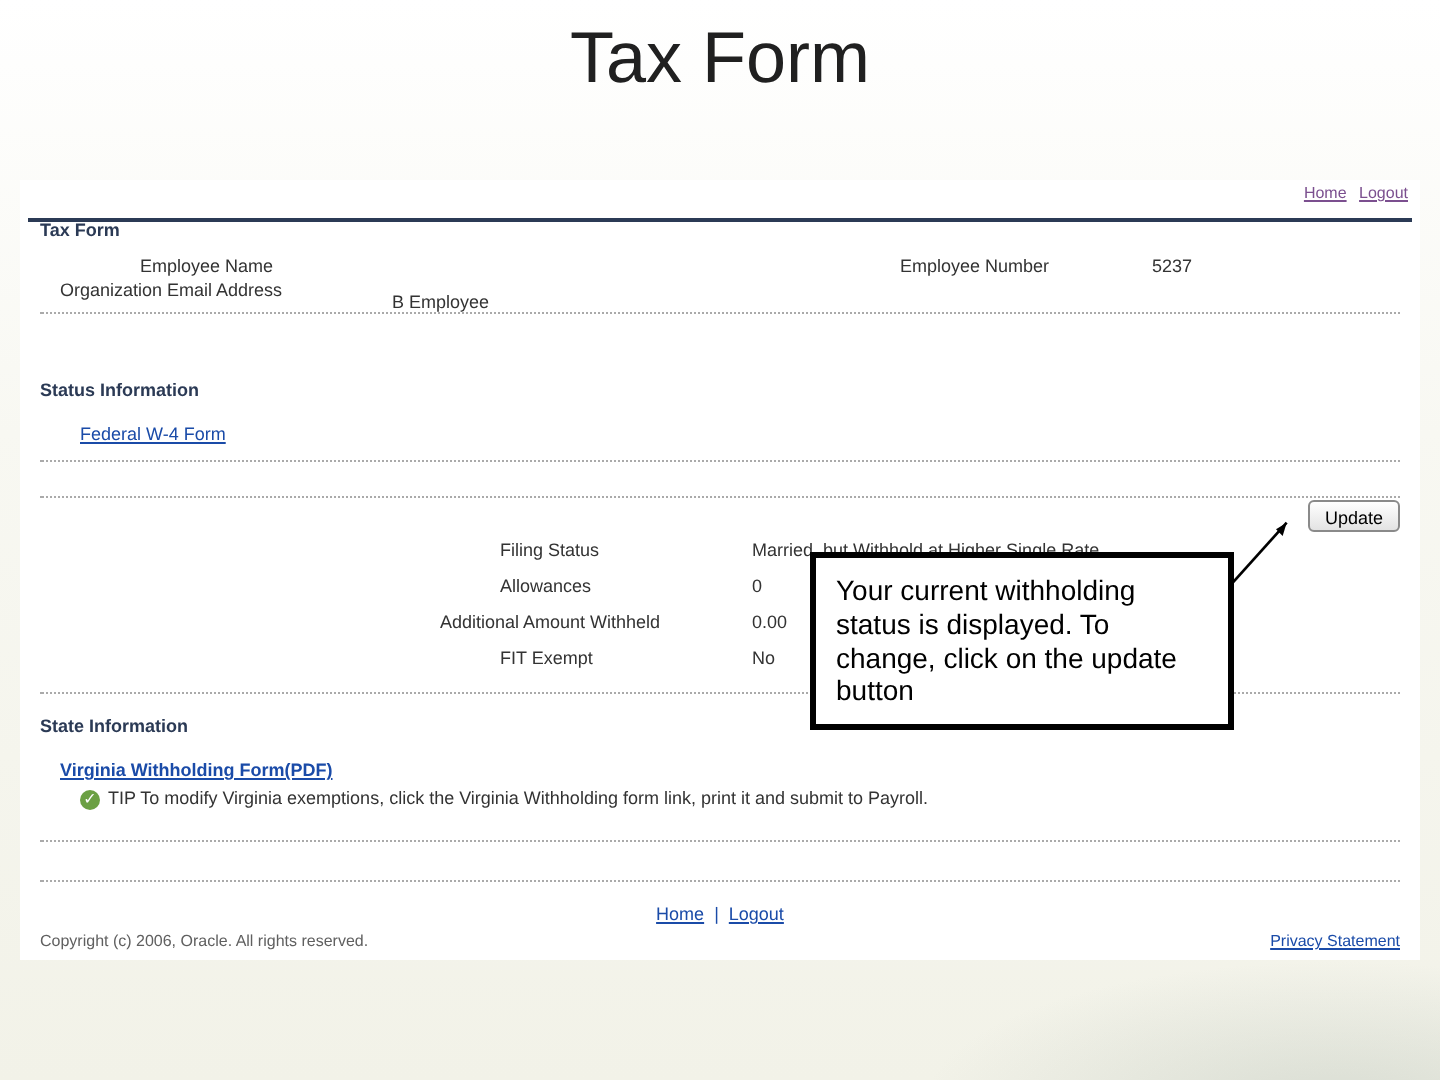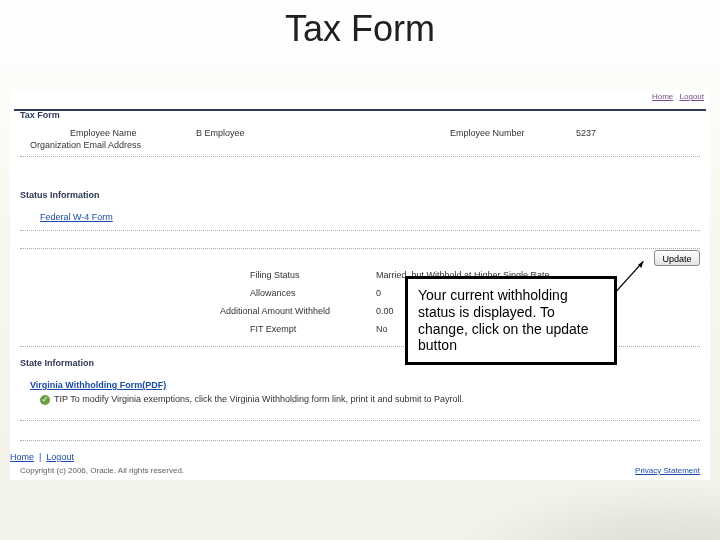--- a/index.html
+++ b/index.html
@@ -12,21 +12,21 @@
   .sect-title{position:absolute;left:10px;font-weight:bold;color:#2b3a55}
   .lbl{position:absolute;text-align:left;color:#333}
   .val{position:absolute;color:#333}
   .link{color:#1a4ba8;text-decoration:underline}
   .instr{position:absolute;left:10px;color:#333}
   .dots{position:absolute;left:10px;right:10px;border-top:1px dotted #aaa}
   .upd-btn{position:absolute;right:10px;top:160px;width:46px;height:16px;border:1px solid #8a8a8a;border-radius:3px;background:linear-gradient(#fff,#e3e3e3);font-size:9px;text-align:center;line-height:15px;cursor:pointer}
   .arrow{position:absolute;left:590px;top:168px;width:60px;height:40px;pointer-events:none}
   .callout{position:absolute;left:405px;top:276px;width:186px;border:3px solid #000;background:#fff;padding:8px 10px;font-size:14px;line-height:1.2;color:#000}
   .tip-icon{display:inline-block;width:10px;height:10px;border-radius:50%;background:#6ba043;color:#fff;font-size:8px;text-align:center;line-height:10px;margin-right:4px}
-  .footer-links{position:absolute;left:0;right:0;top:362px;text-align:left;font-size:9px;color:#1a4ba8}
+  .footer-links{position:absolute;left:0;right:0;top:362px;text-align:center;font-size:9px;color:#1a4ba8}
   .footer-links span{text-decoration:underline}
   .copyright{position:absolute;left:10px;top:376px;font-size:8px;color:#606060}
   .privacy{position:absolute;right:10px;top:376px;font-size:8px;color:#1a4ba8;text-decoration:underline}
   .speaker{position:absolute;left:416px;top:187px;width:16px;height:16px}
   .decor{position:absolute;bottom:0;right:0;width:260px;height:60px;background:radial-gradient(ellipse at 80% 120%,rgba(180,190,180,.4),transparent 70%)}
 </style>
 </head>
 <body>
 
 <div class="slide">
@@ -35,21 +35,21 @@
   <div class="shot">
     <div class="mini-links">
       <span>Home</span>
       <span>Logout</span>
     </div>
     <hr class="top">
 
     <div class="sect-title" style="top:20px">Tax Form</div>
 
     <div class="lbl" style="top:38px;left:60px;width:120px">Employee Name</div>
-    <div class="val" style="top:38px;left:186px">B Employee</div>
+    <div class="val" style="top:56px;left:186px">B Employee</div>
     <div class="lbl" style="top:38px;left:440px;width:120px">Employee Number</div>
     <div class="val" style="top:38px;left:566px">5237</div>
     <div class="lbl" style="top:50px;left:20px;width:160px">Organization Email Address</div>
 
     <div class="dots" style="top:66px"></div>
 
 
     <div class="sect-title" style="top:100px">Status Information</div>
 
     <div class="val link" style="top:122px;left:30px">Federal W-4 Form</div>

